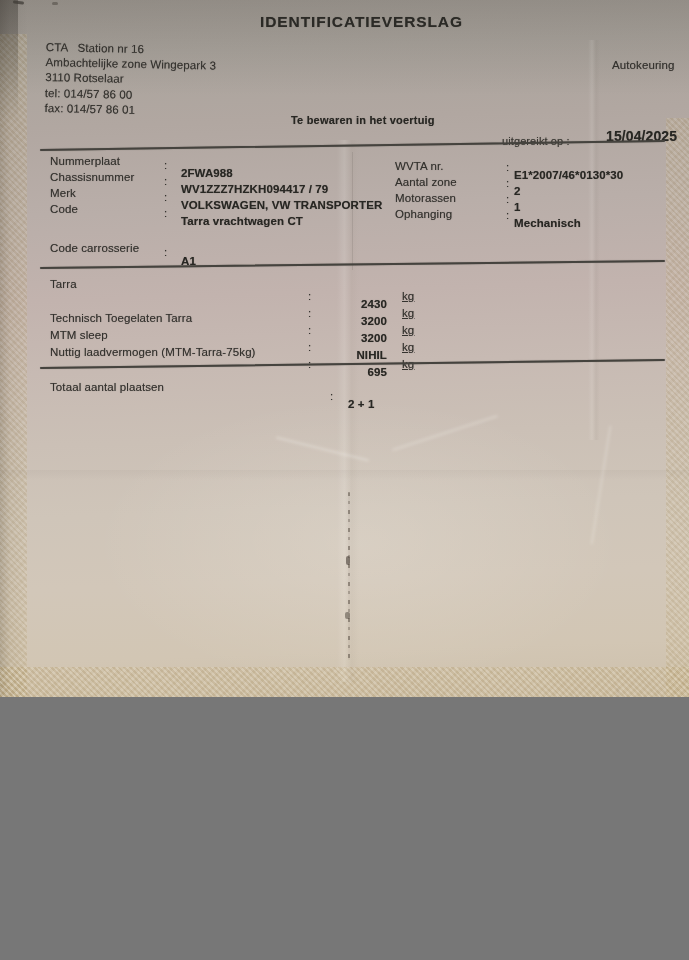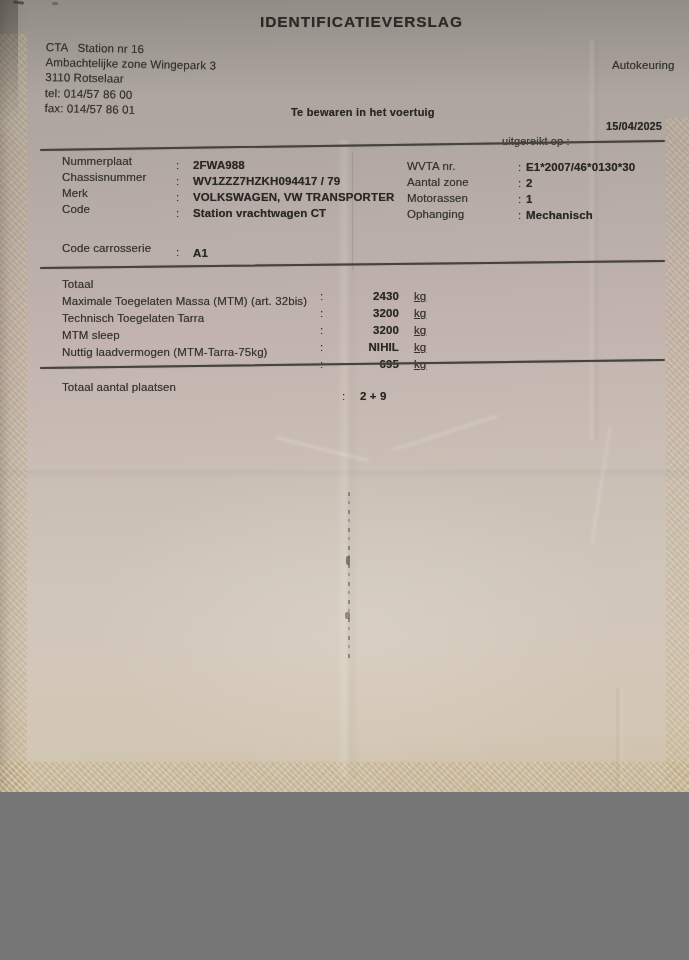--- a/index.html
+++ b/index.html
@@ -1,18 +1,18 @@
 <!DOCTYPE html>
 <html><head>
 <meta charset="utf-8">
 <style>
   html,body{margin:0;padding:0;background:#777;}
   *{box-sizing:border-box;font-family:"Liberation Sans",sans-serif;}
   .photo{
-    position:relative;width:689px;height:792px;overflow:hidden;
+    position:relative;width:689px;height:697px;overflow:hidden;
     background:
       radial-gradient(55% 30% at 52% 78%, rgba(255,252,244,.16), rgba(255,252,244,0) 70%),
       linear-gradient(90deg, rgba(58,54,48,.26) 0, rgba(58,54,48,.07) 10px, rgba(58,54,48,0) 28px),
       linear-gradient(180deg, rgba(70,66,60,.20) 0, rgba(70,66,60,0) 95px),
       linear-gradient(178deg,
         #a49e97 0%, #aaa49d 8%, #b1a7a1 18%, #b9aea9 30%,
         #c2b3ae 42%, #c7bab3 52%, #cbc0b6 62%, #cfc5b9 72%,
         #d2c7b9 82%, #d2c6b4 92%, #cdc0ab 100%);
   }
   
@@ -51,29 +51,29 @@
   .wm{position:absolute;pointer-events:none;}
   .wm-swirl{left:452px;top:772px;width:158px;height:126px;border:9px solid rgba(200,175,110,.09);border-top-color:transparent;border-radius:50%;transform:rotate(22deg);filter:blur(3px);}
   .wm-outer{left:493px;top:804px;width:68px;height:68px;border:2px solid rgba(203,172,92,.26);border-radius:50%;filter:blur(.6px);}
   .wm-inner{left:504px;top:815px;width:46px;height:46px;border:2px solid rgba(203,172,92,.20);border-radius:50%;filter:blur(.6px);}
   .wm-blob{left:513px;top:823px;width:28px;height:28px;border-radius:50%;filter:blur(.7px);
     background:radial-gradient(circle at 45% 45%, rgba(214,172,66,.50), rgba(214,172,66,.05) 72%);}
   
   .content{position:absolute;inset:0;color:#34322e;font-size:11.5px;letter-spacing:.1px;
     text-shadow:0 0 .7px rgba(50,48,44,.55);filter:blur(.22px);}
   .abs{position:absolute;}
-  .b{font-weight:700;color:#282723;}
+  .b{font-weight:700;color:#282723;margin-top:8px;}
   .title{left:0;right:0;top:13px;text-align:center;padding-left:34px;font-size:15.5px;font-weight:700;letter-spacing:.9px;color:#2b2a26;}
   .addr{left:46px;top:40px;line-height:15.2px;transform:rotate(1.2deg);transform-origin:0 0;}
   .addr div{white-space:pre;}
   .rule{left:40px;width:625px;height:2px;background:#45433e;border-radius:1px;transform-origin:0 50%;box-shadow:0 0 1px rgba(69,67,62,.55);}
   .r1{top:149px;transform:rotate(-.83deg);height:2.4px;}
   .r2{top:267px;transform:rotate(-.65deg);}
   .r3{top:367px;transform:rotate(-.73deg);}
-  .row{left:16px;right:0;height:15px;}
+  .row{left:4px;right:0;height:15px;}
   .row span{position:absolute;white-space:nowrap;}
   .lblL{left:46px;} .clnL{left:160px;top:4px;} .valL{left:177px;top:4px;}
   .lblR{left:391px;} .clnR{left:502px;top:1px;} .valR{left:510px;top:1px;}
   .lblM{left:46px;} .clnM{left:304px;top:12px;}
   .valM{left:320px;top:12px;width:63px;text-align:right;}
   .unitM{left:398px;top:12px;text-decoration:underline;}
   .desc{left:228px;top:7px;}
   .codeV{left:177px;top:5px;}
   .issued-lbl{font-size:11px;color:#3a3833;}
 </style>
@@ -116,21 +116,21 @@
       <div>CTA   Station nr 16</div>
       <div>Ambachtelijke zone Wingepark 3</div>
       <div>3110 Rotselaar</div>
       <div>tel: 014/57 86 00</div>
       <div>fax: 014/57 86 01</div>
     </div>
 
     <div class="abs" style="left:612px;top:59px;">Autokeuring</div>
     <div class="abs b" style="left:291px;top:106px;font-size:11px;letter-spacing:.2px;">Te bewaren in het voertuig</div>
     <div class="abs issued-lbl" style="left:502px;top:135px;">uitgereikt op :</div>
-    <div class="abs b" style="left:606px;top:120px;font-size:11px;text-align:right;">15/04/2025</div>
+    <div class="abs b" style="left:606px;top:120px;font-size:14px;text-align:right;">15/04/2025</div>
 
     <div class="abs rule r1"></div>
 
     <div class="abs row" style="top:155px;">
       <span class="lblL">Nummerplaat</span>
       <span class="clnL">:</span>
       <span class="valL b">2FWA988</span>
     </div>
     <div class="abs row" style="top:171px;text-decoration:underline;">
       <span class="lblL">Chassisnummer</span>
@@ -138,21 +138,21 @@
       <span class="valL b">WV1ZZZ7HZKH094417 / 79</span>
     </div>
     <div class="abs row" style="top:187px;">
       <span class="lblL">Merk</span>
       <span class="clnL">:</span>
       <span class="valL b">VOLKSWAGEN, VW TRANSPORTER</span>
     </div>
     <div class="abs row" style="top:203px;">
       <span class="lblL">Code</span>
       <span class="clnL">:</span>
-      <span class="valL b">Station vrachtwagen CT</span>
+      <span class="valL b">Tarra vrachtwagen CT</span>
     </div>
 
     <div class="abs row" style="top:160px;">
       <span class="lblR">WVTA nr.</span>
       <span class="clnR">:</span>
       <span class="valR b">E1*2007/46*0130*30</span>
     </div>
     <div class="abs row" style="top:176px;">
       <span class="lblR">Aantal zone</span>
       <span class="clnR">:</span>
@@ -171,27 +171,26 @@
 
     <div class="abs row" style="top:242px;">
       <span class="lblL">Code carrosserie</span>
       <span class="clnL">:</span>
       <span class="codeV b">A1</span>
     </div>
 
     <div class="abs rule r2"></div>
 
     <div class="abs row" style="top:278px;">
-      <span class="lblM">Totaal</span>
+      <span class="lblM">Tarra</span>
       <span class="clnM">:</span>
       <span class="valM b">2430</span>
       <span class="unitM">kg</span>
     </div>
     <div class="abs row" style="top:295px;">
-      <span class="lblM">Maximale Toegelaten Massa (MTM) (art. 32bis)</span>
       <span class="clnM">:</span>
       <span class="valM b">3200</span>
       <span class="unitM">kg</span>
     </div>
     <div class="abs row" style="top:312px;">
       <span class="lblM">Technisch Toegelaten Tarra</span>
       <span class="clnM">:</span>
       <span class="valM b">3200</span>
       <span class="unitM">kg</span>
     </div>
@@ -206,17 +205,17 @@
       <span class="clnM">:</span>
       <span class="valM b">695</span>
       <span class="unitM">kg</span>
     </div>
 
     <div class="abs rule r3"></div>
 
     <div class="abs row" style="top:381px;">
       <span class="lblM">Totaal aantal plaatsen</span>
       <span style="left:326px;top:9px;">:</span>
-      <span class="b" style="left:344px;top:9px;">2 + 9</span>
+      <span class="b" style="left:344px;top:9px;">2 + 1</span>
     </div>
 
   </div>
 </div>
 
 </body></html>

